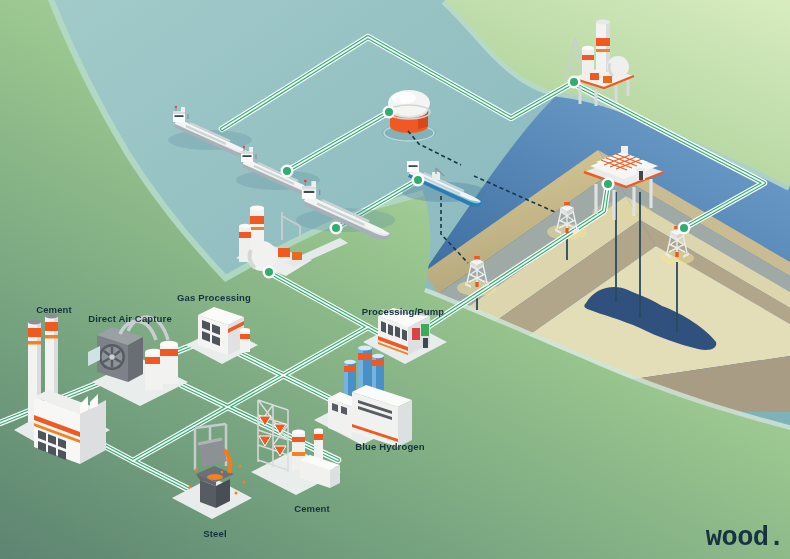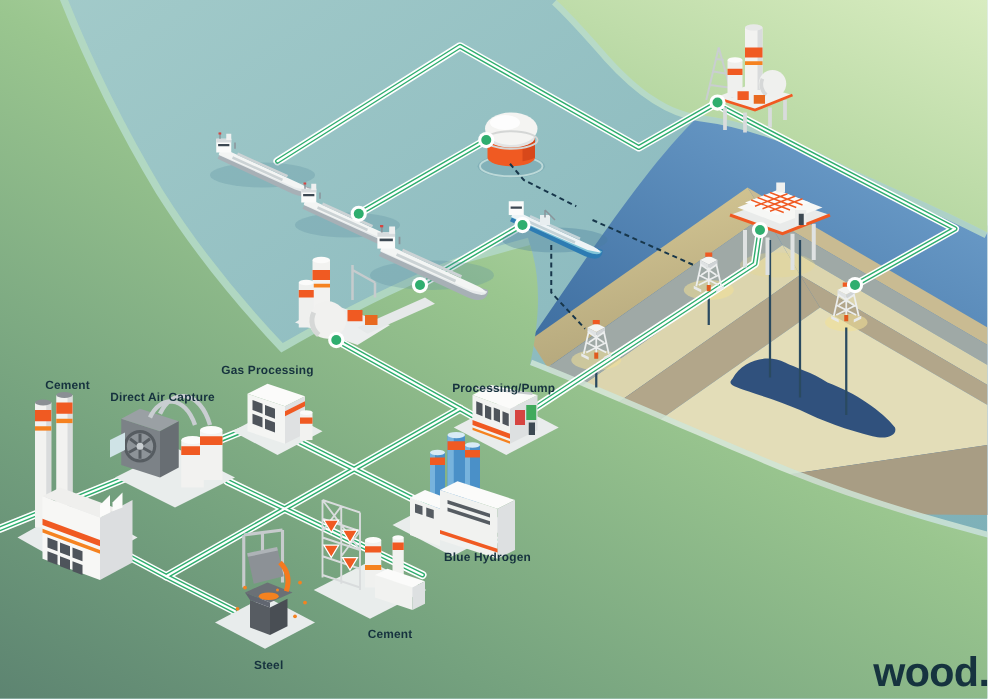--- a/index.html
+++ b/index.html
@@ -1,21 +1,21 @@
 <!DOCTYPE html>
 <html><head>
 <meta charset="utf-8">
 <style>
   html,body{margin:0;padding:0;background:#ffffff;}
   #stage{position:relative;width:790px;height:559px;overflow:hidden;font-family:"Liberation Sans",sans-serif;}
   #scene{position:absolute;left:0;top:0;}
   .label{position:absolute;transform:translate(-50%,-50%);font-weight:bold;font-size:9.5px;
          color:#16323e;white-space:nowrap;letter-spacing:.15px;}
-  .logo{position:absolute;transform:translate(-50%,-50%);font-weight:bold;font-size:33px;
-        color:#16333f;letter-spacing:-.5px;}
+  .logo{position:absolute;transform:translate(-50%,-50%);font-weight:bold;font-size:27px;
+        color:#16333f;letter-spacing:-.5px;font-family:Liberation Mono, monospace;}
 </style>
 </head>
 <body>
 
 <div id="stage">
 <svg id="scene" width="790" height="559" viewBox="0 0 790 559">
   <defs>
     <linearGradient id="gSea" x1="0" y1="0" x2="1" y2="1">
       <stop offset="0" stop-color="#a3cbca"></stop>
           <stop offset="1" stop-color="#79adb6"></stop>

